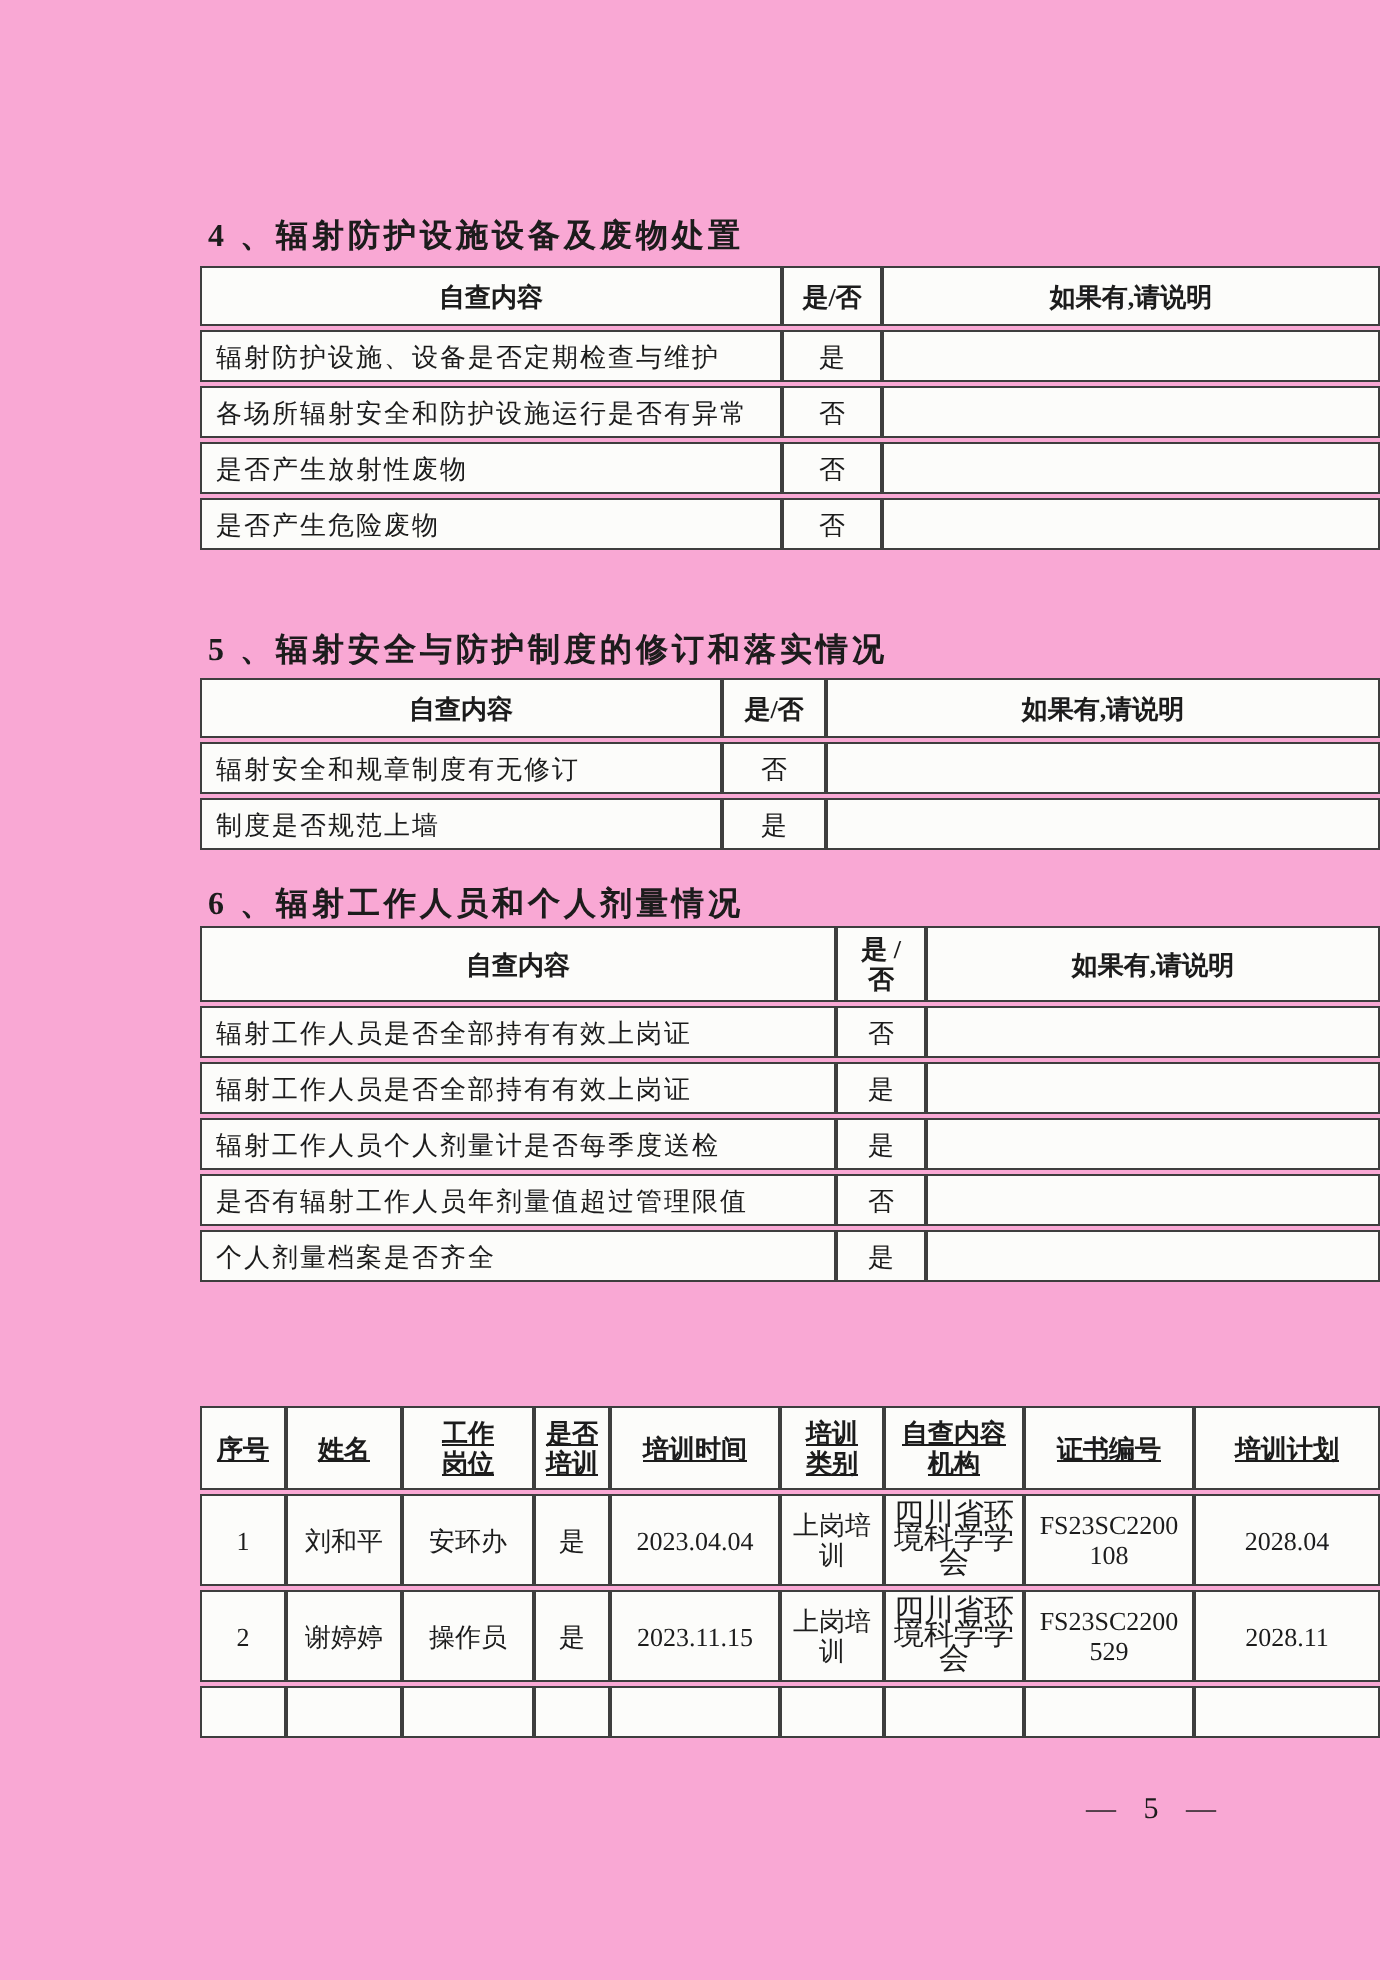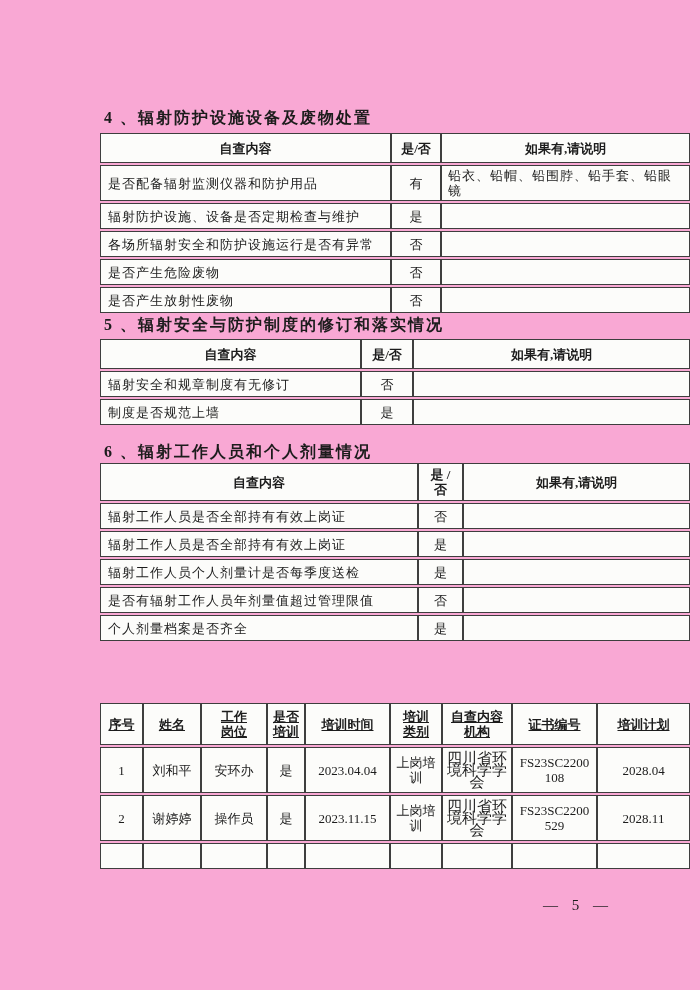--- a/index.html
+++ b/index.html
@@ -85,41 +85,36 @@
       </colgroup>
     <thead>
       <tr>
         <th>自查内容</th>
         <th>是/否</th>
         <th>如果有,请说明</th>
       </tr>
     </thead>
     <tbody>
         <tr>
-          <td>是否配备辐射监测仪器和防护用品</td>
-          <td>有</td>
-          <td>铅衣、铅帽、铅围脖、铅手套、铅眼镜</td>
-        </tr>
-        <tr>
           <td>辐射防护设施、设备是否定期检查与维护</td>
           <td>是</td>
           <td></td>
         </tr>
         <tr>
           <td>各场所辐射安全和防护设施运行是否有异常</td>
           <td>否</td>
           <td></td>
         </tr>
         <tr>
+          <td>是否产生放射性废物</td>
+          <td>否</td>
+          <td></td>
+        </tr>
+        <tr>
           <td>是否产生危险废物</td>
-          <td>否</td>
-          <td></td>
-        </tr>
-        <tr>
-          <td>是否产生放射性废物</td>
           <td>否</td>
           <td></td>
         </tr>
       </tbody>
   </table>
 
   <h2 class="sec-title" style="top:315px">5 、辐射安全与防护制度的修订和落实情况</h2>
   <table class="tbl t5" style="top:337px">
     <colgroup>
         <col style="width:261px">

